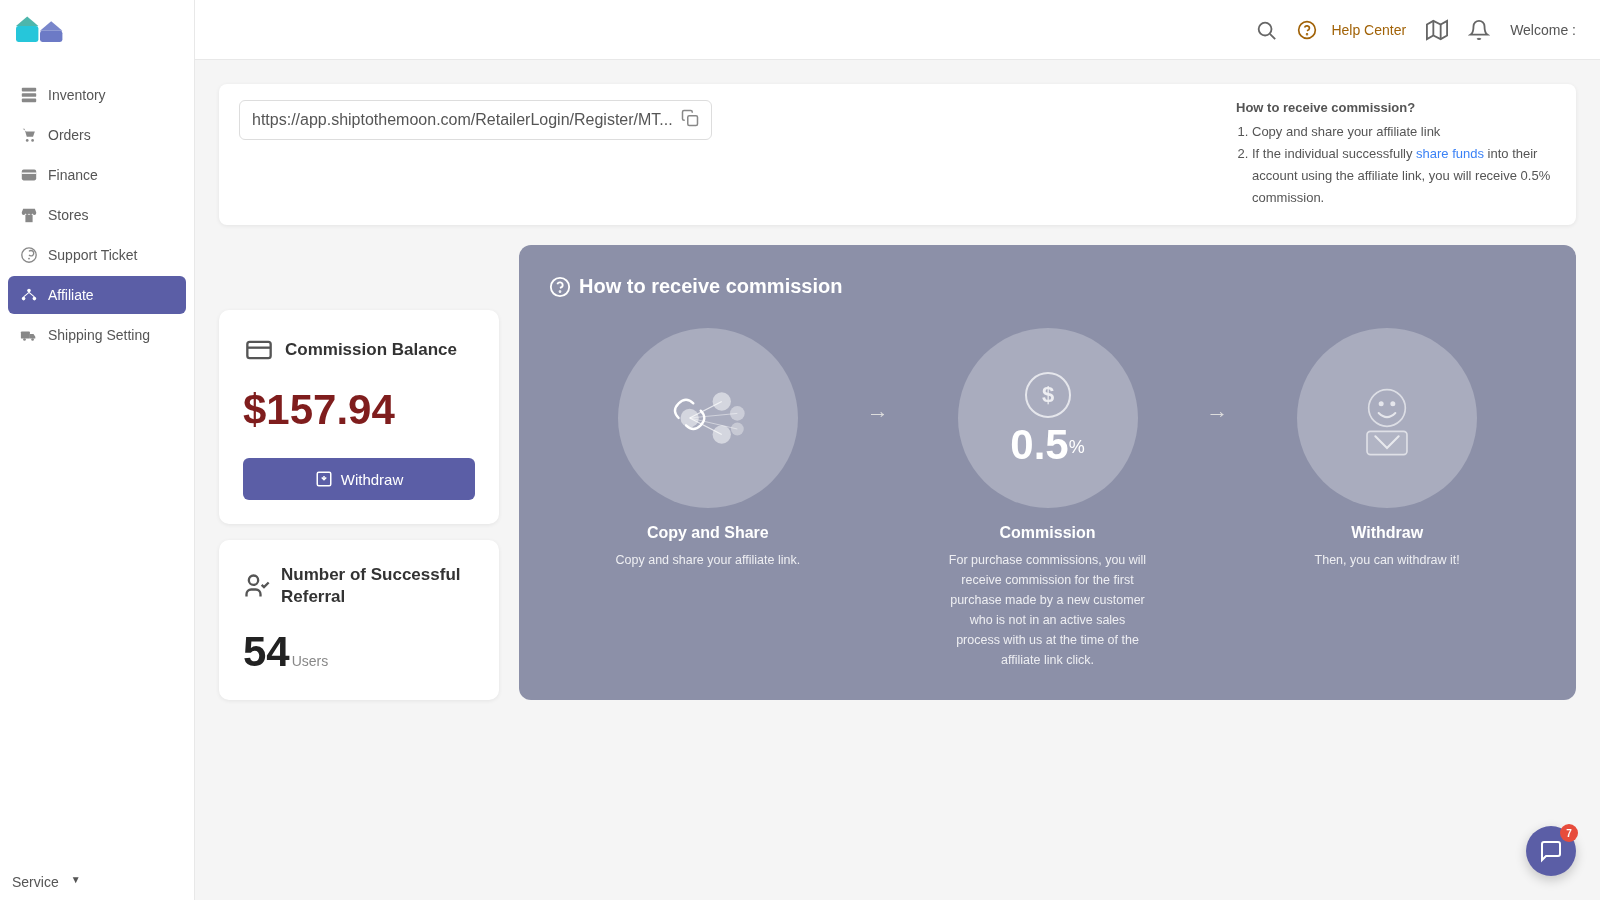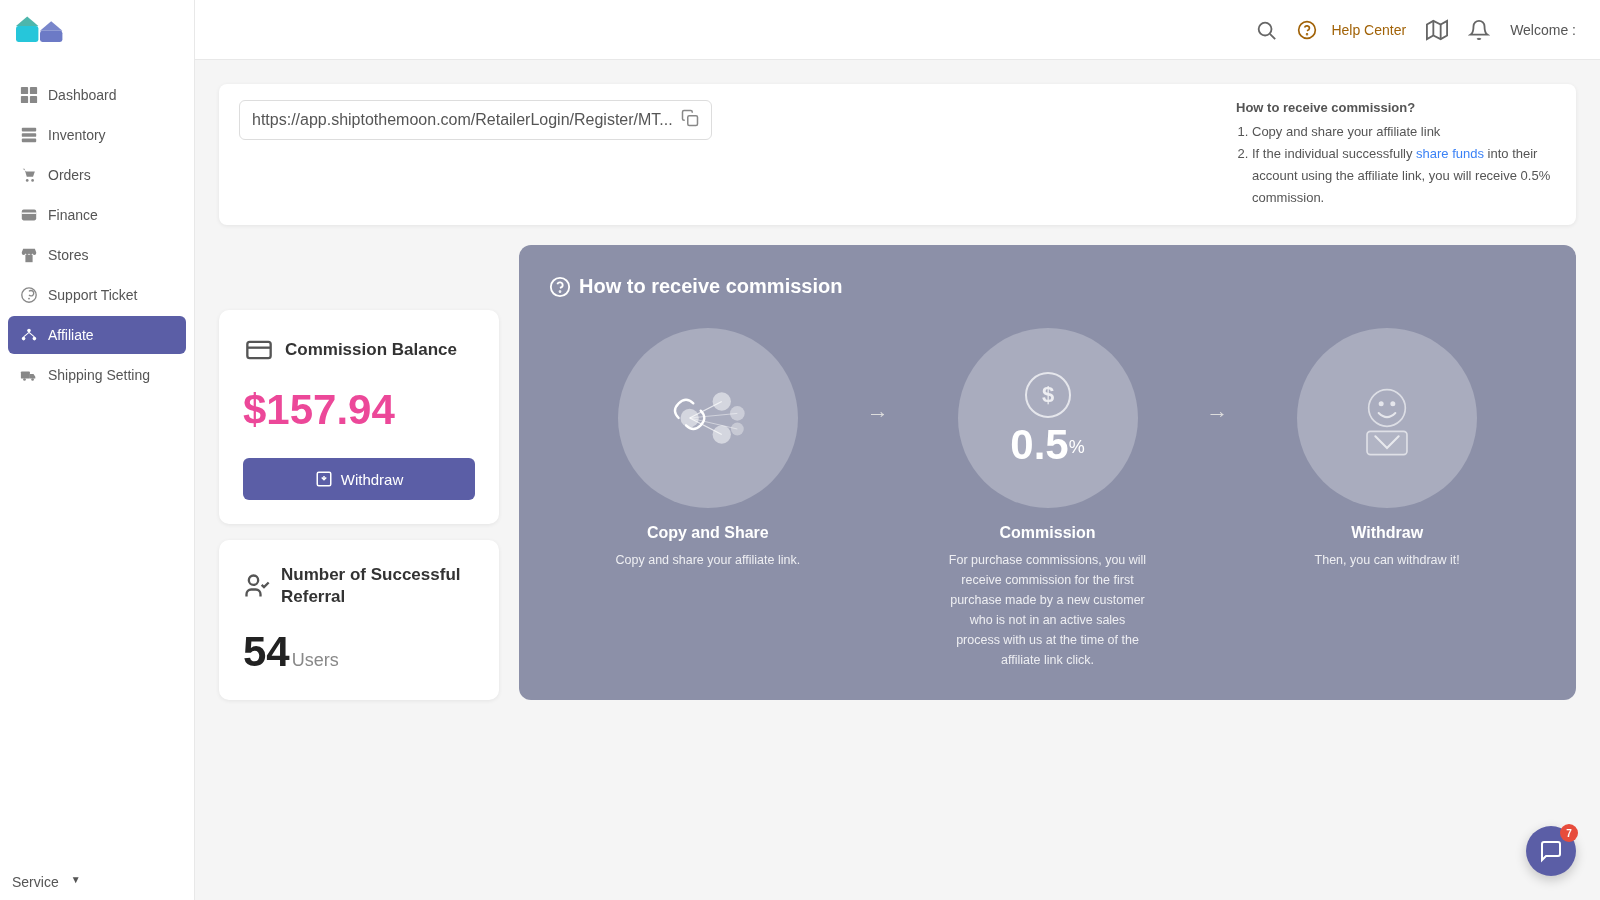--- a/index.html
+++ b/index.html
@@ -182,21 +182,21 @@
     }
     .card-title {
       font-size: 17px;
       font-weight: 600;
       color: #333;
       line-height: 1.3;
     }
     .commission-amount {
       font-size: 42px;
       font-weight: 700;
-      color: #ec4899;
+      color: #7f1d1d;
       margin-bottom: 24px;
     }
     .withdraw-btn {
       background: #5b5ea6;
       color: #fff;
       border: none;
       border-radius: 6px;
       padding: 12px 0;
       width: 100%;
       font-size: 15px;
@@ -206,21 +206,21 @@
       align-items: center;
       justify-content: center;
       gap: 8px;
     }
     .referral-number {
       font-size: 42px;
       font-weight: 700;
       color: #222;
     }
     .referral-number span.users-label {
-      font-size: 18px;
+      font-size: 14px;
       font-weight: 400;
       color: #888;
       margin-left: 2px;
     }
 
     
     .how-to-panel {
       flex: 1;
       background: #8c90a8;
       border-radius: 12px;
@@ -321,31 +321,20 @@
     <svg class="logo-icon" viewBox="0 0 60 44" fill="none" xmlns="http://www.w3.org/2000/svg">
       <rect x="0" y="12" width="28" height="20" rx="3" fill="#00bcd4" opacity="0.85"></rect>
       <polygon points="14,0 28,12 0,12" fill="#4db6ac"></polygon>
       <rect x="30" y="18" width="28" height="14" rx="3" fill="#5c6bc0" opacity="0.9"></rect>
       <polygon points="44,6 58,18 30,18" fill="#7986cb"></polygon>
     </svg>
   </div>
 
   <nav class="sidebar-nav">
 
-    <div class="nav-item">
-      <span class="nav-icon">
-        <svg viewBox="0 0 20 20" fill="currentColor">
-            <rect x="1" y="1" width="8" height="8" rx="1"></rect>
-            <rect x="11" y="1" width="8" height="8" rx="1"></rect>
-            <rect x="1" y="11" width="8" height="8" rx="1"></rect>
-            <rect x="11" y="11" width="8" height="8" rx="1"></rect>
-          </svg>
-      </span>
-      <span>Dashboard</span>
-    </div>
 
     <div class="nav-item">
       <span class="nav-icon">
         <svg viewBox="0 0 20 20" fill="currentColor">
             <rect x="2" y="2" width="16" height="4" rx="1"></rect>
             <rect x="2" y="8" width="16" height="4" rx="1"></rect>
             <rect x="2" y="14" width="16" height="4" rx="1"></rect>
           </svg>
       </span>
       <span>Inventory</span>

